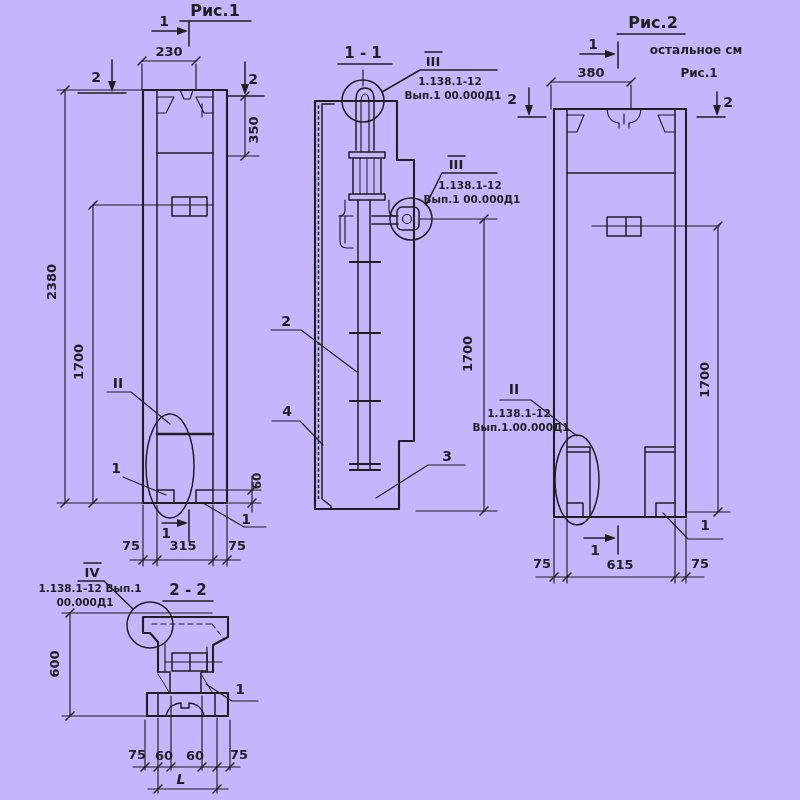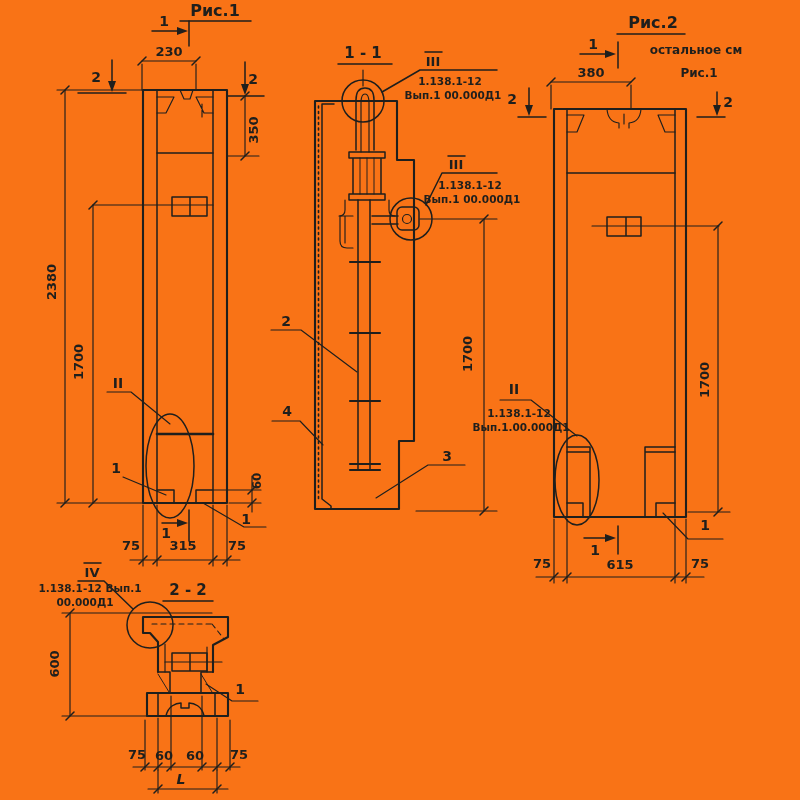--- a/index.html
+++ b/index.html
@@ -1,18 +1,18 @@
 <!DOCTYPE html>
 <html><head>
 <meta charset="utf-8">
 <style>
   html,body{margin:0;padding:0;background:#e8e8e6;}
   .stage{
     width:800px;height:800px;margin:0 auto;position:relative;
-    background:#f97316;overflow:hidden;
+    background:#c4b5fd;overflow:hidden;
     font-family:"DejaVu Sans", sans-serif;
   }
   svg{display:block}
   svg *{vector-effect:non-scaling-stroke;}
   .ln{stroke:#1f1f1d;fill:none;stroke-linecap:round;stroke-linejoin:round;}
   .s2{stroke-width:2.1;}
   .s25{stroke-width:2.6;}
   .s14{stroke-width:1.5;}
   .s1{stroke-width:1.15;}
   .thin{stroke-width:0.95;}

